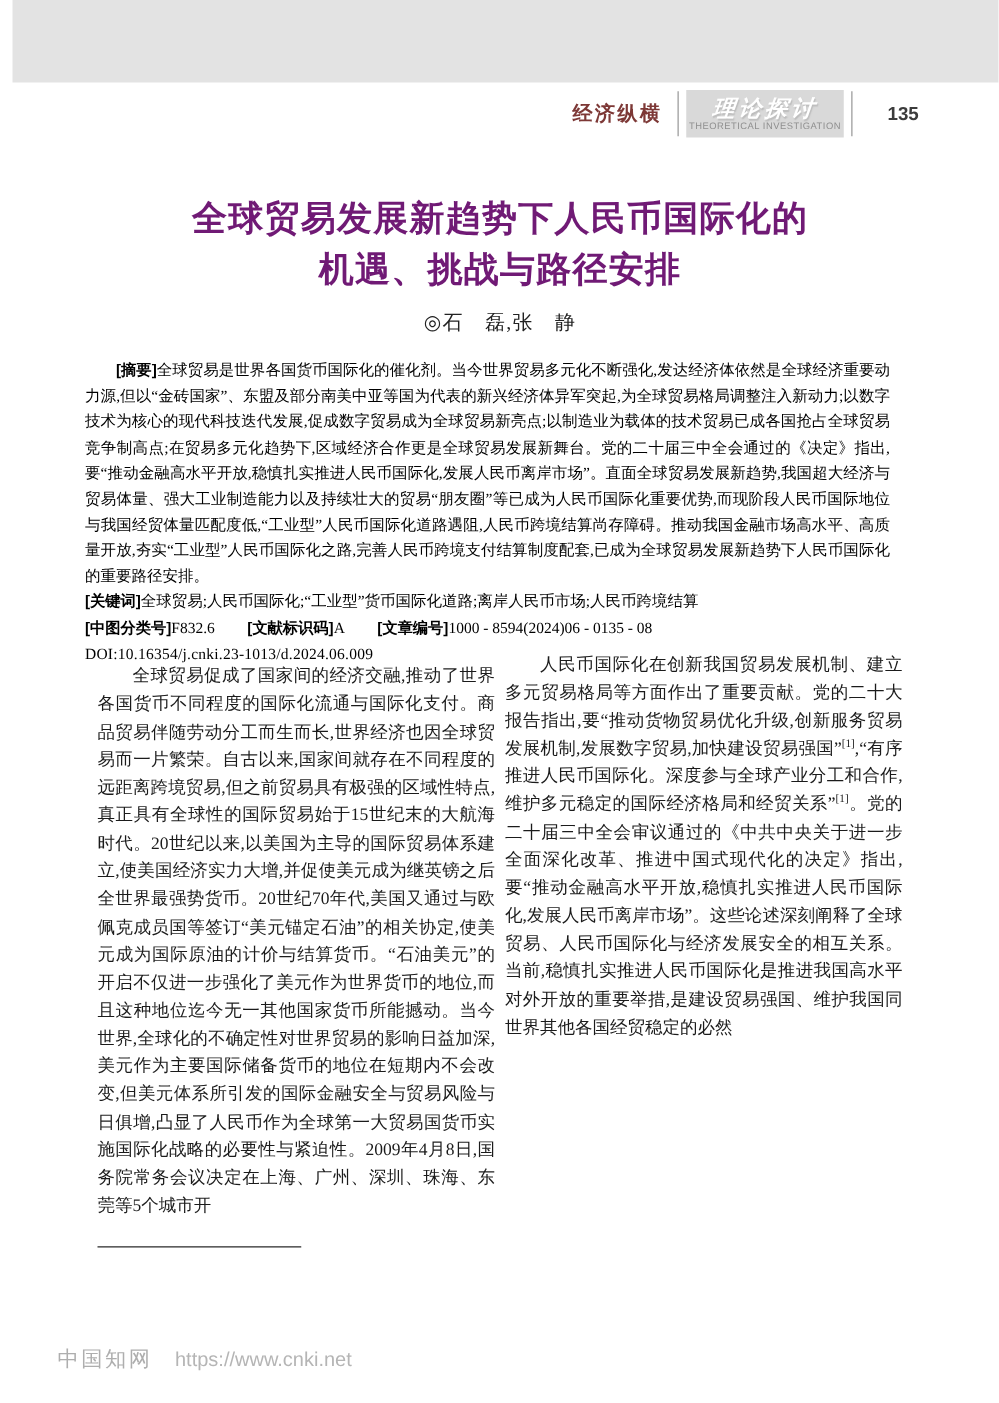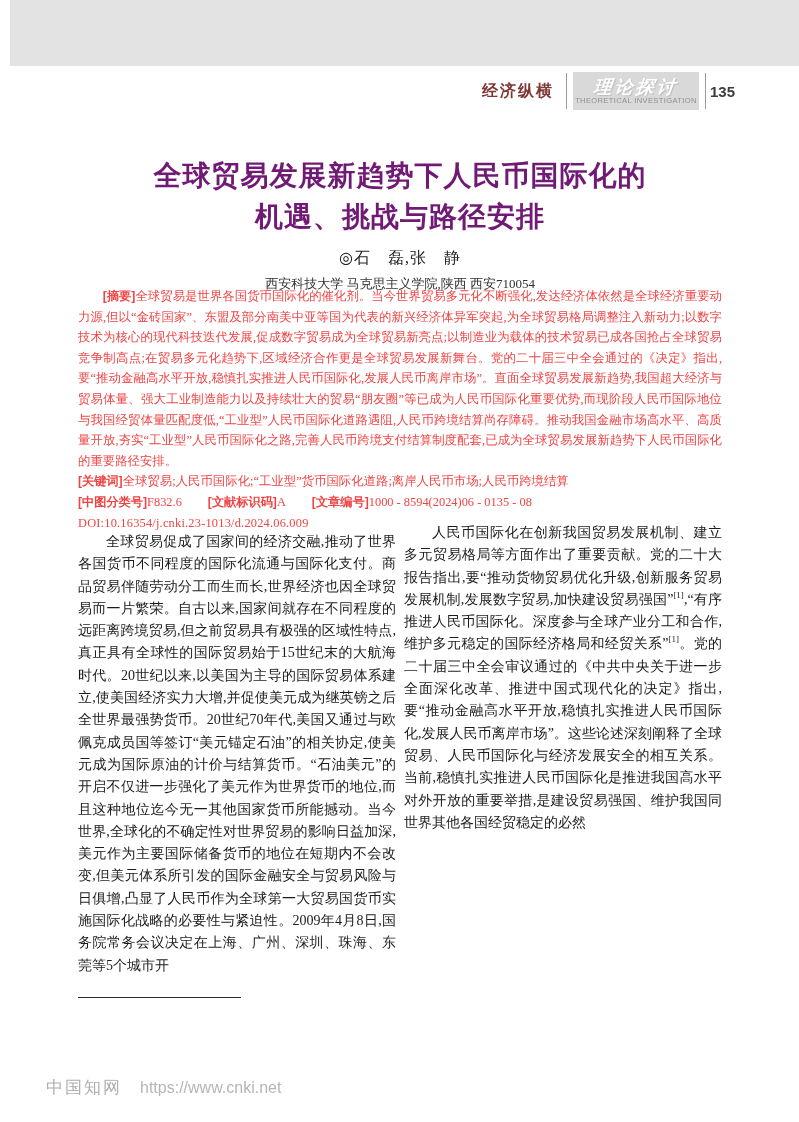--- a/index.html
+++ b/index.html
@@ -31,30 +31,30 @@
   .logo-cn{
     color:#ffffff;font-weight:bold;font-size:18px;line-height:18px;
     letter-spacing:3px;font-style:italic;transform:skewX(-6deg);
     text-shadow:1px 1px 1px #bcbcbc;
   }
   .logo-en{
     color:#8f8f8f;font-size:7.5px;line-height:9px;letter-spacing:0.4px;
     font-family:"Liberation Sans","DejaVu Sans",sans-serif;white-space:nowrap;
   }
   .page-number{
-    font-weight:bold;font-size:15px;color:#3c3c3c;margin-left:4px;
+    font-weight:bold;font-size:15px;color:#3c3c3c;margin-left:28px;
     font-family:"Liberation Sans","DejaVu Sans",sans-serif;
   }
   
   .title-block{position:absolute;top:155px;left:78px;width:644px;text-align:center;}
   .title-line{font-size:28px;font-weight:bold;line-height:41px;letter-spacing:1px;color:#701a75;}
   .authors{margin-top:11px;font-size:16px;letter-spacing:1px;color:#222;}
   .affiliation{margin-top:6px;font-size:13px;color:#333;}
   
-  .meta-block{position:absolute;top:286px;left:78px;width:644px;font-size:12.4px;line-height:20.6px;text-align:justify;color:#ef4444;}
+  .meta-block{position:absolute;top:286px;left:68px;width:644px;font-size:12.4px;line-height:20.6px;text-align:justify;color:#000000;}
   .meta-block p{margin:0;}
   .abstract-p{text-indent:2em;}
   .label{font-weight:bold;font-family:"Liberation Sans","DejaVu Sans",sans-serif;font-size:12.2px;}
   .meta-gap{margin-top:1px;}
   .class-line span.pair{margin-right:26px;}
   .doi-line{font-family:"Liberation Serif","DejaVu Serif",serif;letter-spacing:0.2px;}
   
   .col{position:absolute;width:318px;font-size:14px;line-height:22.3px;text-align:justify;color:#1b1b1b;}
   .col-left{left:78px;top:531px;}
   .col-right{left:404px;top:522px;}
@@ -90,21 +90,20 @@
       <span class="logo-en">THEORETICAL INVESTIGATION</span>
     </span>
     <span class="v-divider"></span>
     <span class="page-number">135</span>
   </div>
 
   <div class="title-block">
     <div class="title-line">全球贸易发展新趋势下人民币国际化的</div>
     <div class="title-line">机遇、挑战与路径安排</div>
     <div class="authors">◎石　磊,张　静</div>
-    <div class="affiliation">西安科技大学 马克思主义学院,陕西 西安710054</div>
   </div>
 
   <div class="meta-block">
     <p class="abstract-p"><span class="label">[摘要]</span><span>全球贸易是世界各国货币国际化的催化剂。当今世界贸易多元化不断强化,发达经济体依然是全球经济重要动力源,但以“金砖国家”、东盟及部分南美中亚等国为代表的新兴经济体异军突起,为全球贸易格局调整注入新动力;以数字技术为核心的现代科技迭代发展,促成数字贸易成为全球贸易新亮点;以制造业为载体的技术贸易已成各国抢占全球贸易竞争制高点;在贸易多元化趋势下,区域经济合作更是全球贸易发展新舞台。党的二十届三中全会通过的《决定》指出,要“推动金融高水平开放,稳慎扎实推进人民币国际化,发展人民币离岸市场”。直面全球贸易发展新趋势,我国超大经济与贸易体量、强大工业制造能力以及持续壮大的贸易“朋友圈”等已成为人民币国际化重要优势,而现阶段人民币国际地位与我国经贸体量匹配度低,“工业型”人民币国际化道路遇阻,人民币跨境结算尚存障碍。推动我国金融市场高水平、高质量开放,夯实“工业型”人民币国际化之路,完善人民币跨境支付结算制度配套,已成为全球贸易发展新趋势下人民币国际化的重要路径安排。</span></p>
     <p class="meta-gap"><span class="label">[关键词]</span><span>全球贸易;人民币国际化;“工业型”货币国际化道路;离岸人民币市场;人民币跨境结算</span></p>
     <p class="class-line meta-gap"><span class="pair"><span class="label">[中图分类号]</span><span>F832.6</span></span><span class="pair"><span class="label">[文献标识码]</span><span>A</span></span><span class="pair"><span class="label">[文章编号]</span><span>1000 - 8594(2024)06 - 0135 - 08</span></span></p>
     <p class="doi-line meta-gap">DOI:10.16354/j.cnki.23-1013/d.2024.06.009</p>
   </div>
 
   <div class="col col-left">

